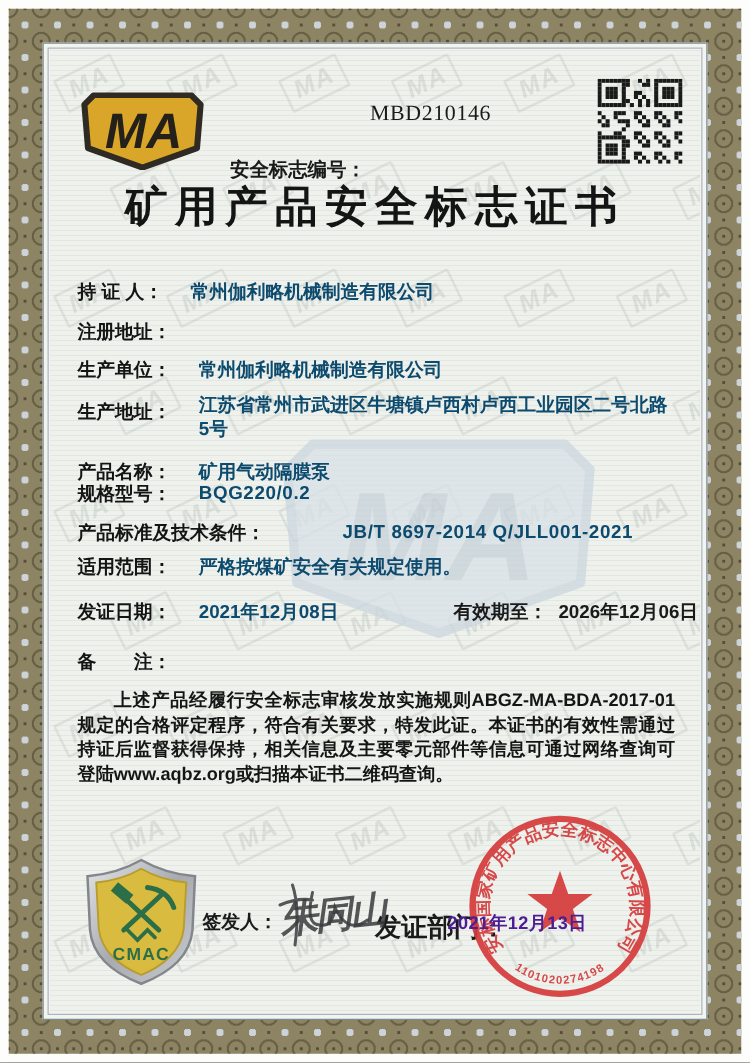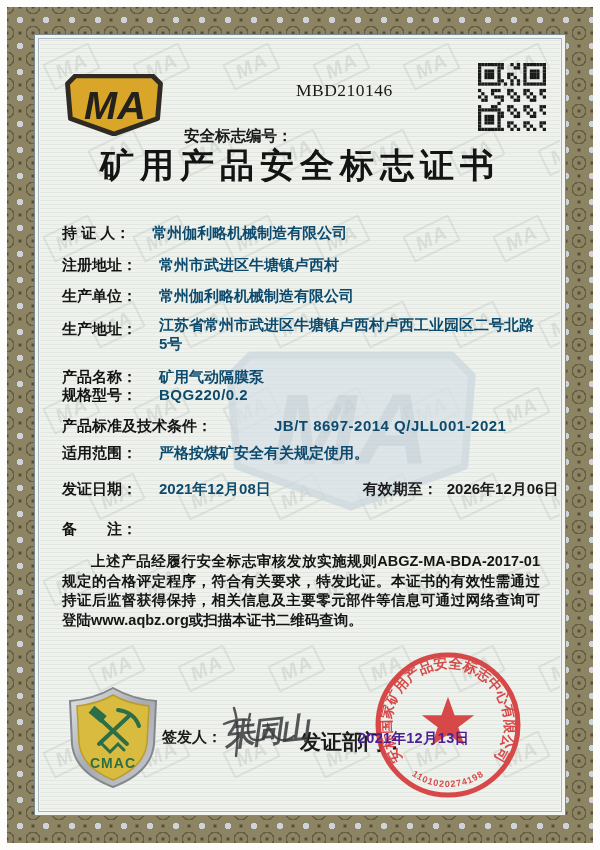--- a/index.html
+++ b/index.html
@@ -343,21 +343,20 @@
     </svg>
 
   <div id="title" class="lay">矿用产品安全标志证书</div>
 
   <div class="row" style="top:224px">
     <span class="lbl">持 证 人：</span>
     <span class="val v-indent">常州伽利略机械制造有限公司</span>
   </div>
   <div class="row" style="top:256px">
     <span class="lbl">注册地址：</span>
-    <span class="val v-indent">常州市武进区牛塘镇卢西村</span>
   </div>
   <div class="row" style="top:287px">
     <span class="lbl">生产单位：</span>
     <span class="val v-indent">常州伽利略机械制造有限公司</span>
   </div>
   <div class="row" id="row-addr2" style="top:315px">
     <span class="lbl" style="margin-top:5px">生产地址：</span>
     <span class="val v-indent">江苏省常州市武进区牛塘镇卢西村卢西工业园区二号北路5号</span>
   </div>
   <div class="row" style="top:368px">

